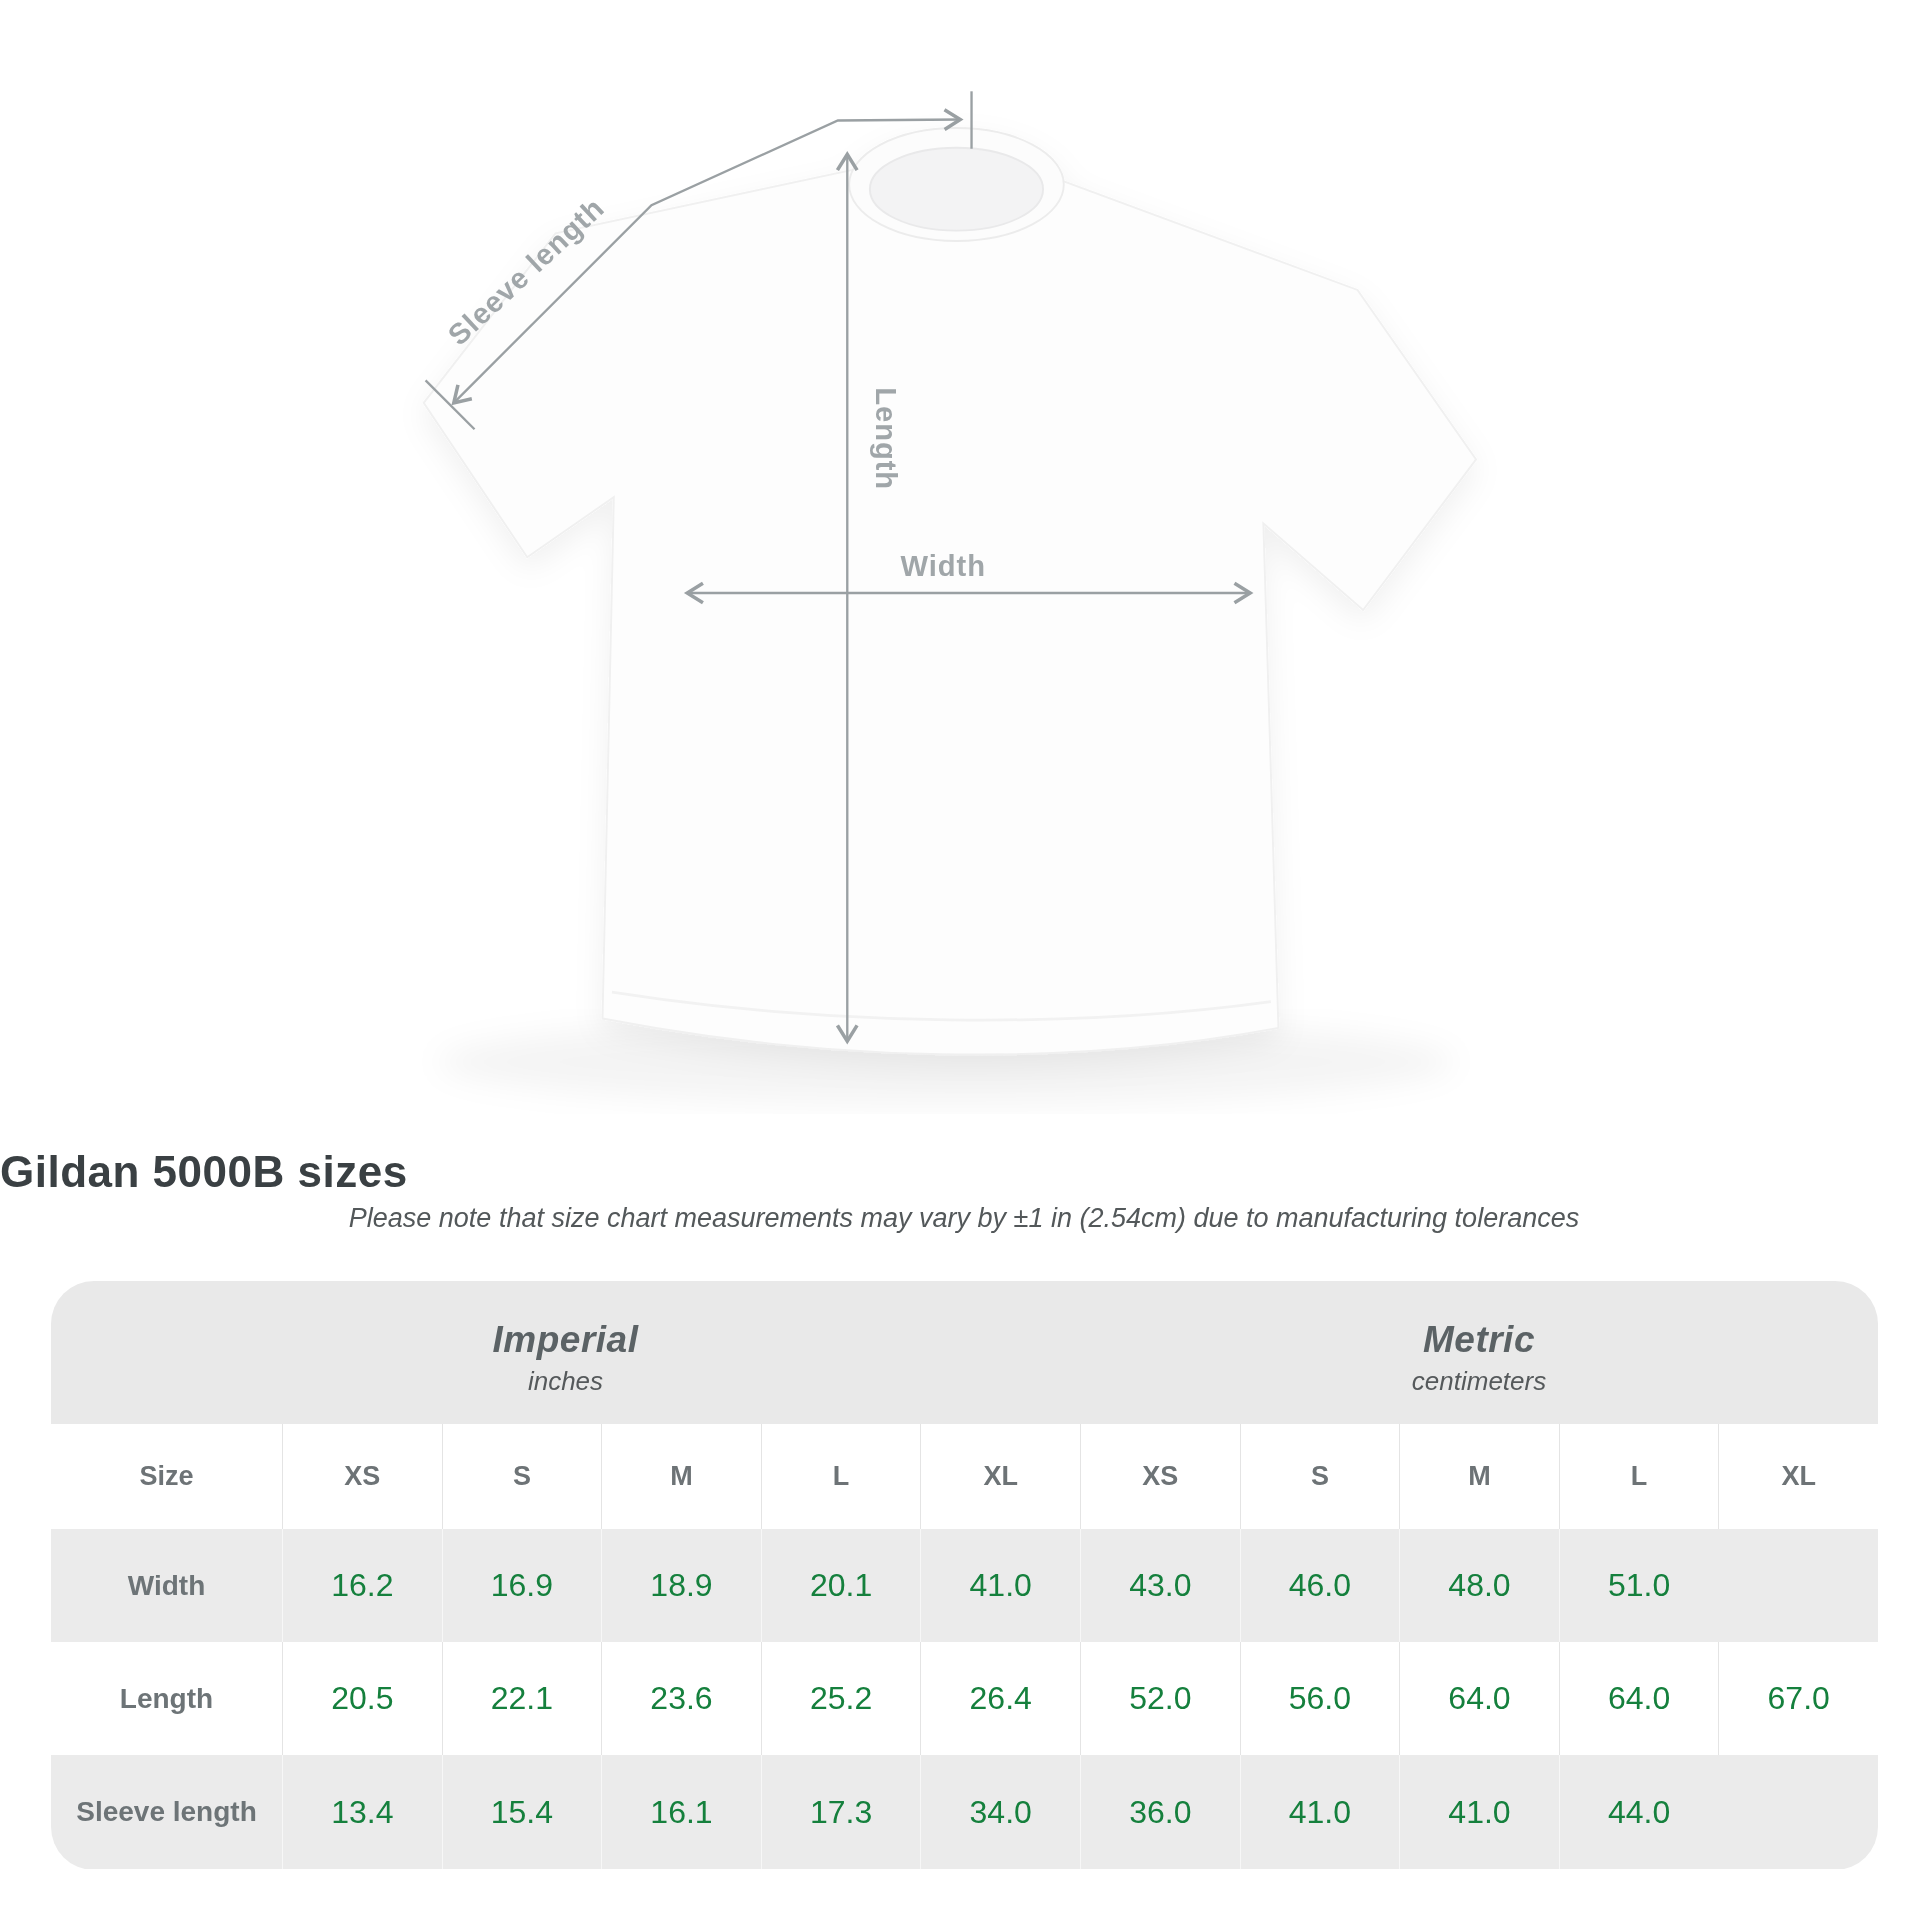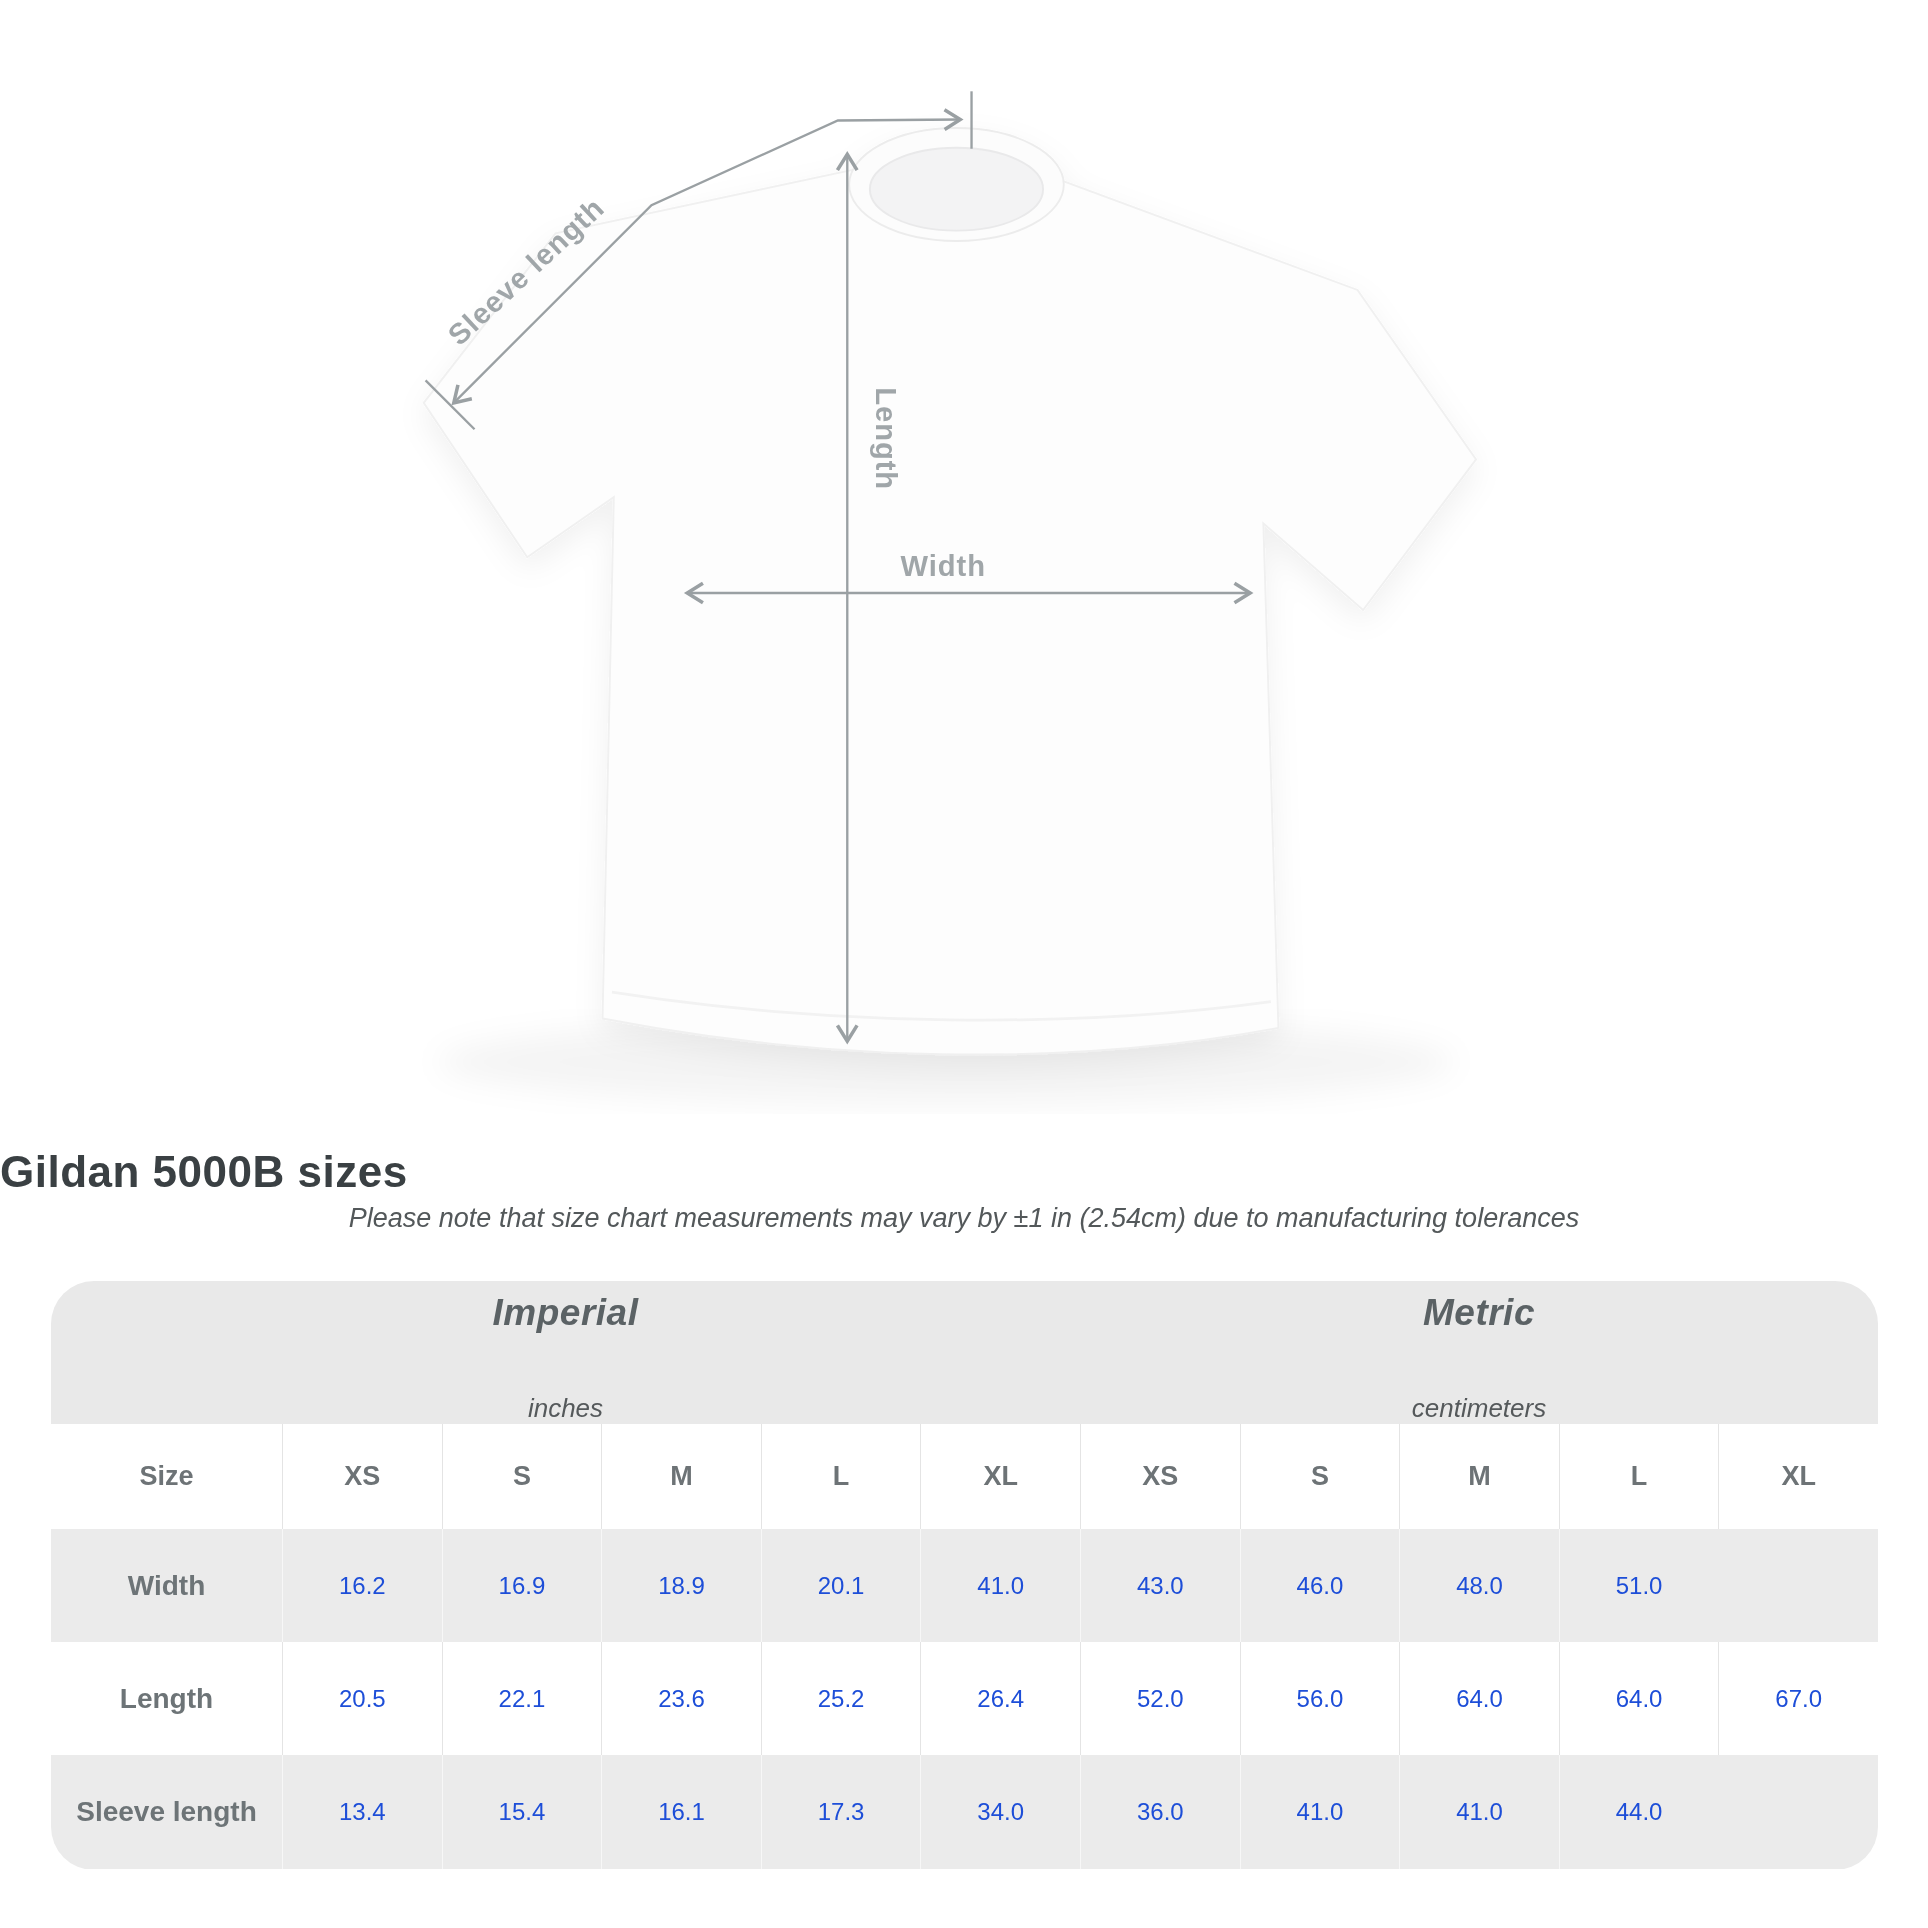--- a/index.html
+++ b/index.html
@@ -21,36 +21,36 @@
   .chart-subtitle{
     position:absolute;left:0;top:1203px;width:1928px;text-align:center;
     font-size:27px;font-style:italic;color:#53585a;
   }
   
   .size-table{
     position:absolute;left:51px;top:1281px;width:1827px;height:589px;
     border-radius:43px;overflow:hidden;background:#ffffff;
   }
   .unit-header{display:flex;height:143px;background:#e9e9e9;}
-  .unit-block{display:flex;flex-direction:column;justify-content:space-between;align-items:center;gap:5.6px;padding-top:11px;}
+  .unit-block{display:flex;flex-direction:column;justify-content:center;align-items:center;gap:5.6px;padding-top:11px;}
   .unit-block.left{width:1029px;}
   .unit-block.right{flex:1;}
   .unit-title{font-size:37px;font-weight:bold;font-style:italic;color:#5b6265;letter-spacing:0.5px;}
   .unit-sub{font-size:26px;font-style:italic;color:#55595b;}
   .t-row{display:grid;grid-template-columns:231px repeat(10,1fr);align-items:center;}
   .row-size{height:105px;background:#ffffff;}
   .row-gray{height:113px;background:#ebebeb;}
   .row-white{height:113px;background:#ffffff;}
   .row-last{height:114px;}
   .cell{display:flex;justify-content:center;align-items:center;height:100%;}
   .row-white .cell + .cell, .row-size .cell + .cell{border-left:1.9px solid #e4e4e4;}
   .row-gray .cell + .cell{border-left:1.9px solid #f7f7f7;}
   .head-cell{font-size:27px;font-weight:bold;color:#6d7376;}
   .label-cell{font-size:28px;font-weight:bold;color:#6d7477;}
-  .num-cell{font-size:24px;font-weight:normal;color:#1d4ed8;}
+  .num-cell{font-size:32px;font-weight:normal;color:#15803d;}
 </style>
 </head>
 <body>
 
 <div class="page">
 
   <svg class="shirt-svg" width="1928" height="1139" viewBox="0 0 2048 1210">
     <defs>
       <marker id="arr" viewBox="0 0 12 12" refX="10" refY="6" markerWidth="10" markerHeight="10" orient="auto-start-reverse">
         <path d="M2,1 L10,6 L2,11" fill="none" stroke="#9aa0a3" stroke-width="1.8"></path>

